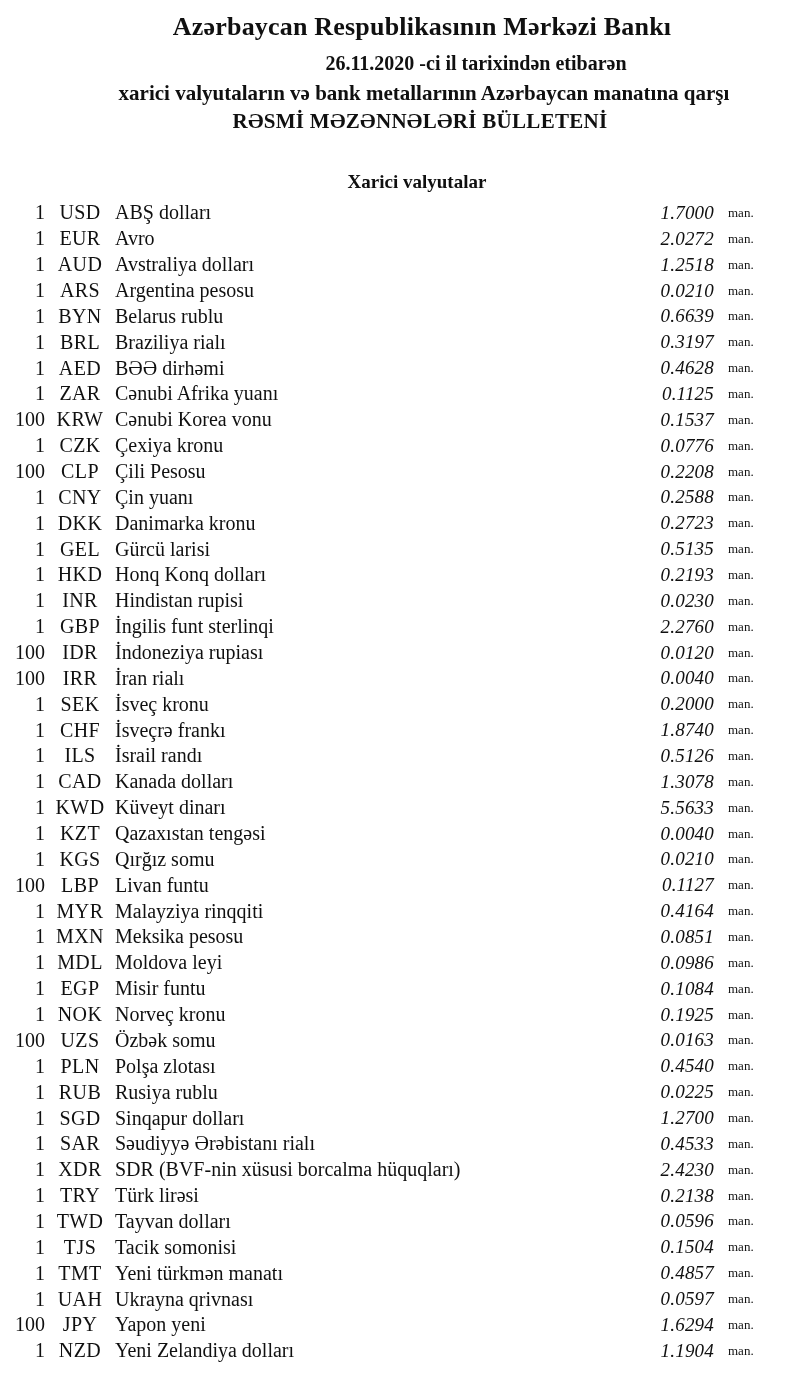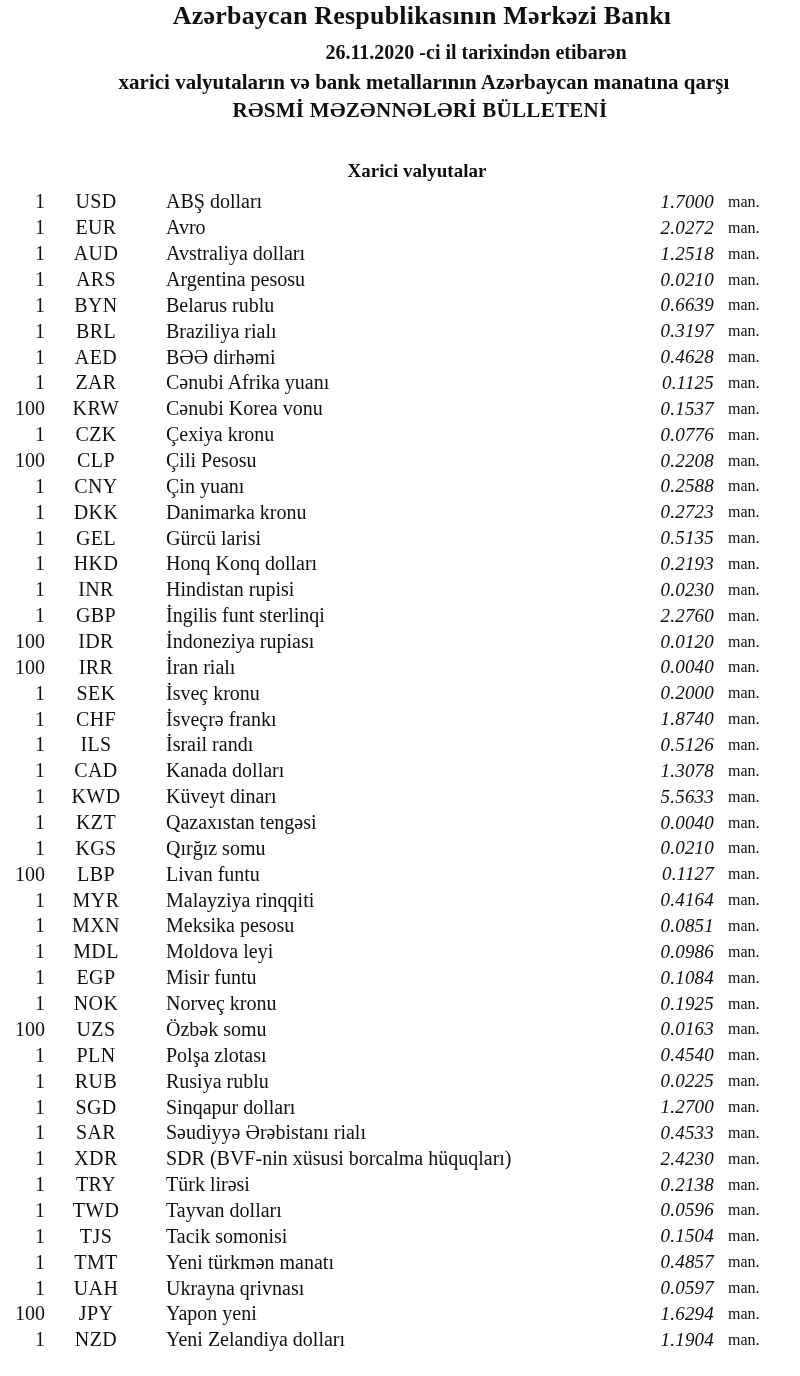--- a/index.html
+++ b/index.html
@@ -9,21 +9,21 @@
   }
   .page {
     position: relative;
     width: 800px;
     height: 1376px;
     background: #ffffff;
     color: #101010;
     font-family: "Liberation Serif", "DejaVu Serif", serif;
     overflow: hidden;
     box-sizing: border-box;
-    padding-top: 1px;
+    padding-top: 12px;
   }
   .hdr-title {
     font-size: 26px;
     font-weight: bold;
     text-align: center;
     line-height: 30px;
     position: relative;
     left: 22px;
     letter-spacing: 0.2px;
   }
@@ -75,46 +75,45 @@
     padding-right: 28px;
     box-sizing: border-box;
   }
   .col-qty {
     width: 45px;
     text-align: right;
     flex: none;
   }
   .col-code {
     width: 62px;
-    margin-left: 20px;
+    margin-left: 4px;
     text-align: center;
     flex: none;
     letter-spacing: 0.4px;
   }
   .col-name {
     flex: 1;
     padding-left: 4px;
     white-space: nowrap;
     overflow: hidden;
-    margin-left: 35px;
   }
   .col-rate {
     width: 92px;
     text-align: right;
     flex: none;
     font-weight: normal;
     font-style: italic;
     font-size: 19px;
     letter-spacing: 0.2px;
   }
   .col-man {
     width: 44px;
     padding-left: 14px;
     flex: none;
-    font-size: 16px;
+    font-size: 13px;
   }
 </style>
 </head>
 <body>
 
 <div class="page">
 
   <div class="hdr-title">Azərbaycan Respublikasının Mərkəzi Bankı</div>
 
   <div class="hdr-date">26.11.2020 -ci il tarixindən etibarən</div>

